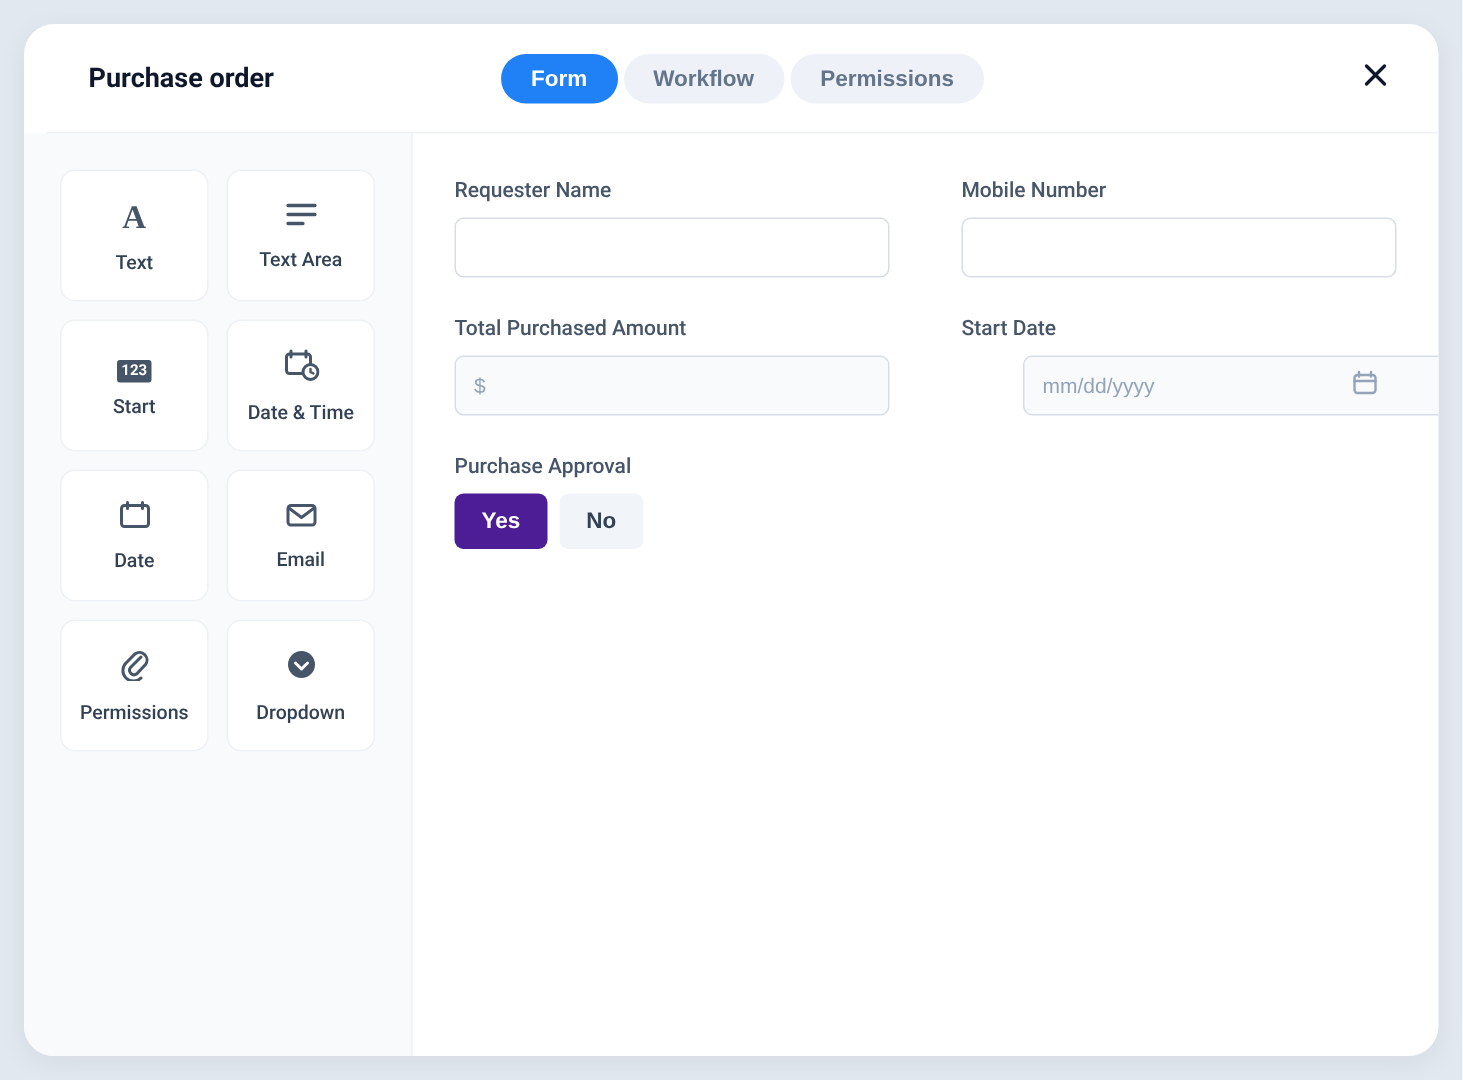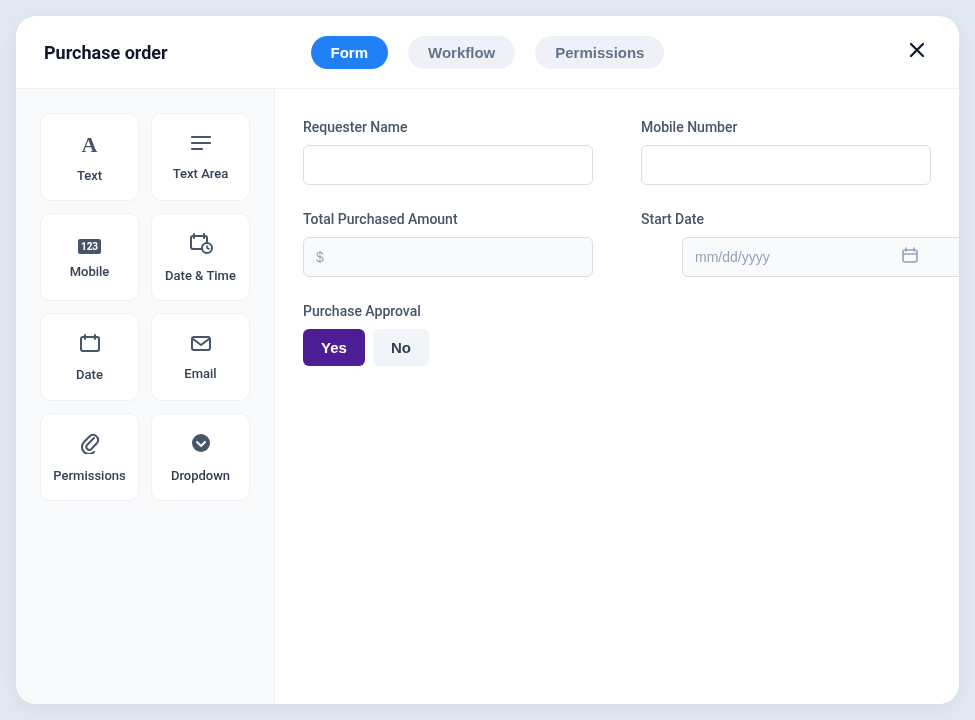--- a/index.html
+++ b/index.html
@@ -20,33 +20,34 @@
       display: flex;
       flex-direction: column;
       overflow: hidden;
     }
     .header {
       display: flex;
       align-items: center;
       padding: 20px 28px;
       border-bottom: 1px solid #eef1f5;
       position: relative;
+      margin-left: 15px;
     }
     .title {
       font-size: 18px;
       font-weight: 700;
       color: #0f172a;
       flex: 0 0 auto;
     }
     .tabs {
       position: absolute;
       left: 50%;
       transform: translateX(-50%);
       display: flex;
-      gap: 20px;
+      gap: 4px;
     }
     .tab {
       padding: 8px 20px;
       border-radius: 999px;
       font-size: 15px;
       font-weight: 600;
       cursor: pointer;
       border: none;
       background: #eef2f8;
       color: #64748b;
@@ -197,21 +198,21 @@
           <span class="icon">
             <svg width="22" height="18" viewBox="0 0 22 18">
                 <path d="M2 3 H20 M2 9 H20 M2 15 H12" stroke="#475569" stroke-width="2.2" stroke-linecap="round"></path>
               </svg>
           </span>
           <span class="lbl">Text Area</span>
         </div>
 
         <div class="palette-item">
           <span class="icon"><span class="badge123">123</span></span>
-          <span class="lbl">Mobile</span>
+          <span class="lbl">Start</span>
         </div>
 
         <div class="palette-item">
           <span class="icon">
             <svg width="24" height="22" viewBox="0 0 24 22">
                 <rect x="2" y="4" width="16" height="13" rx="2" stroke="#475569" stroke-width="2" fill="none"></rect>
                 <path d="M5 2 V6 M15 2 V6" stroke="#475569" stroke-width="2" stroke-linecap="round"></path>
                 <circle cx="18" cy="16" r="5" fill="#fff" stroke="#475569" stroke-width="2"></circle>
                 <path d="M18 14 V16 L20 17" stroke="#475569" stroke-width="1.6" stroke-linecap="round" fill="none"></path>
               </svg>

